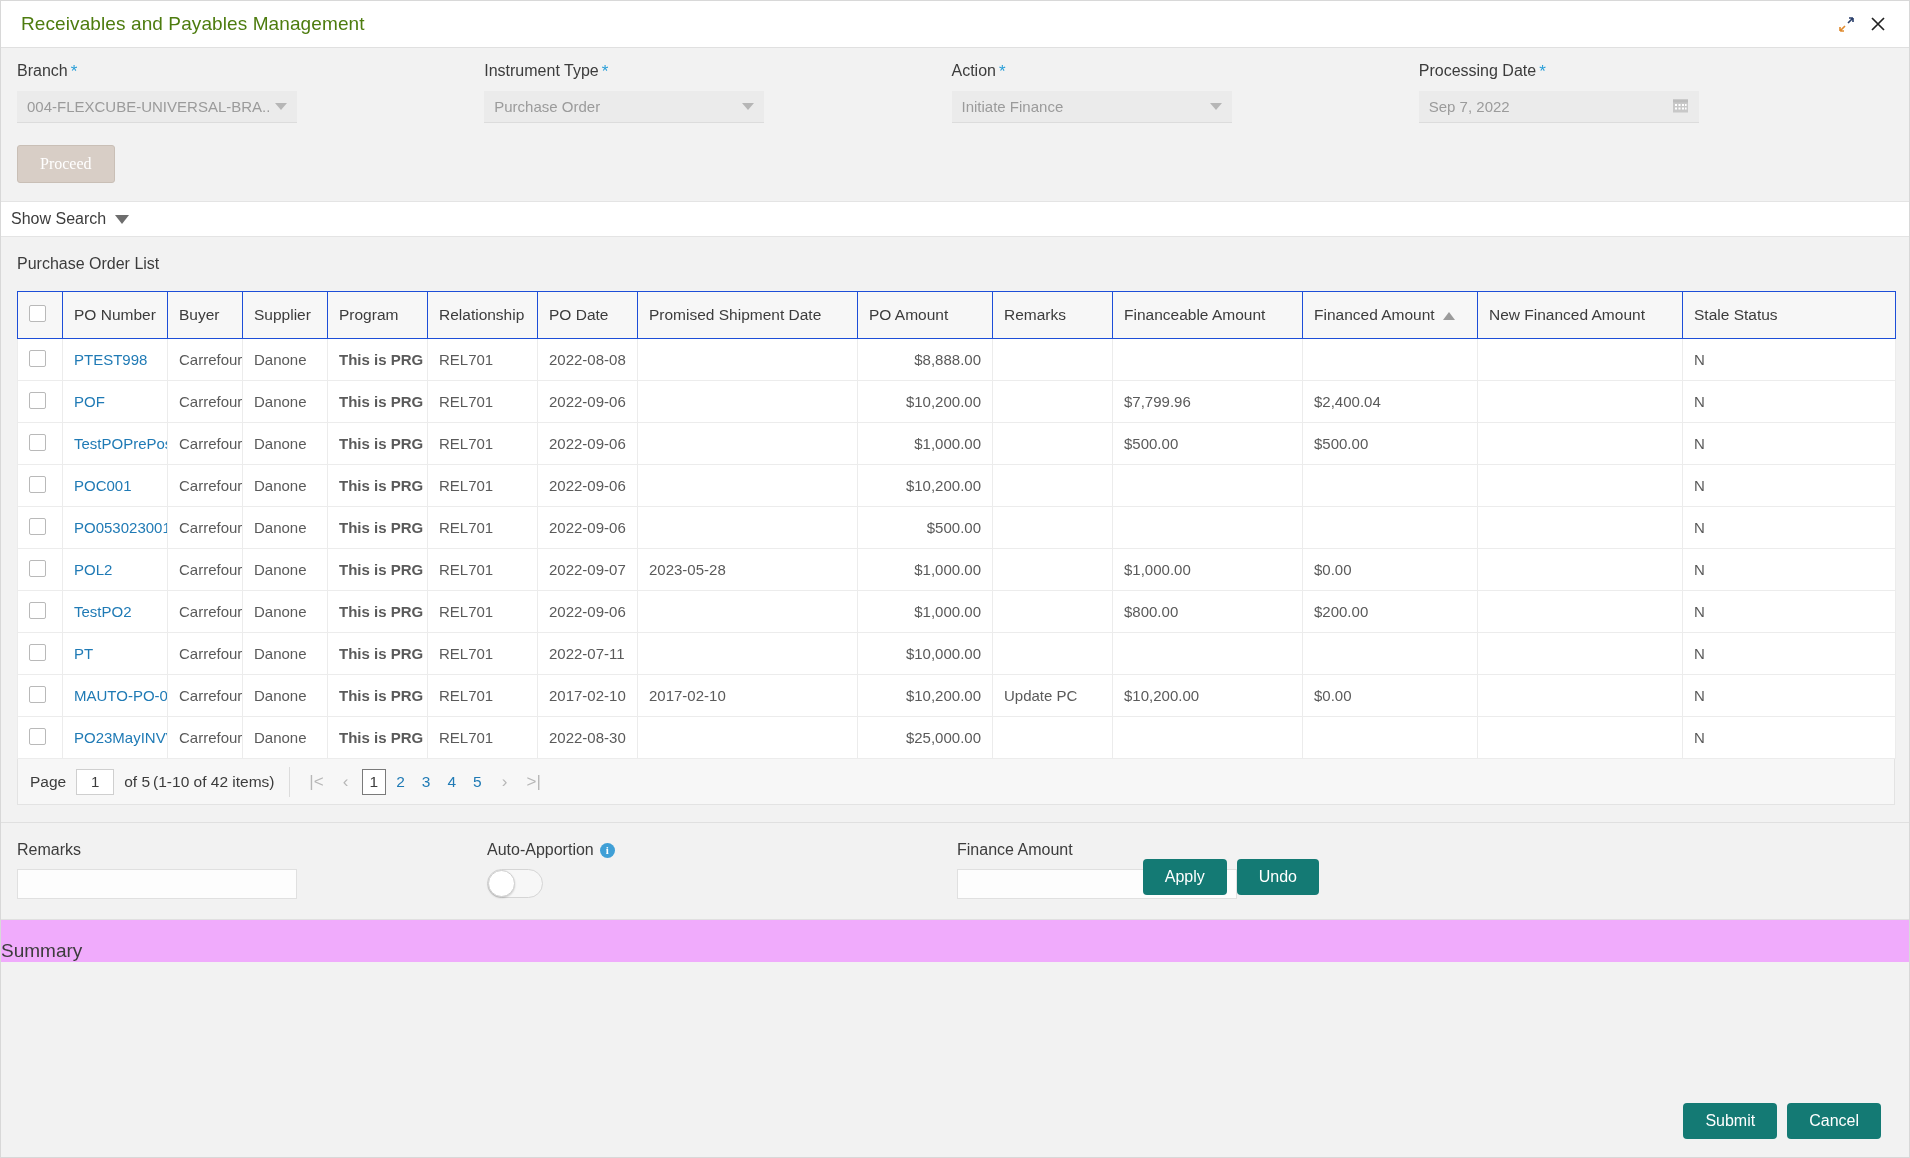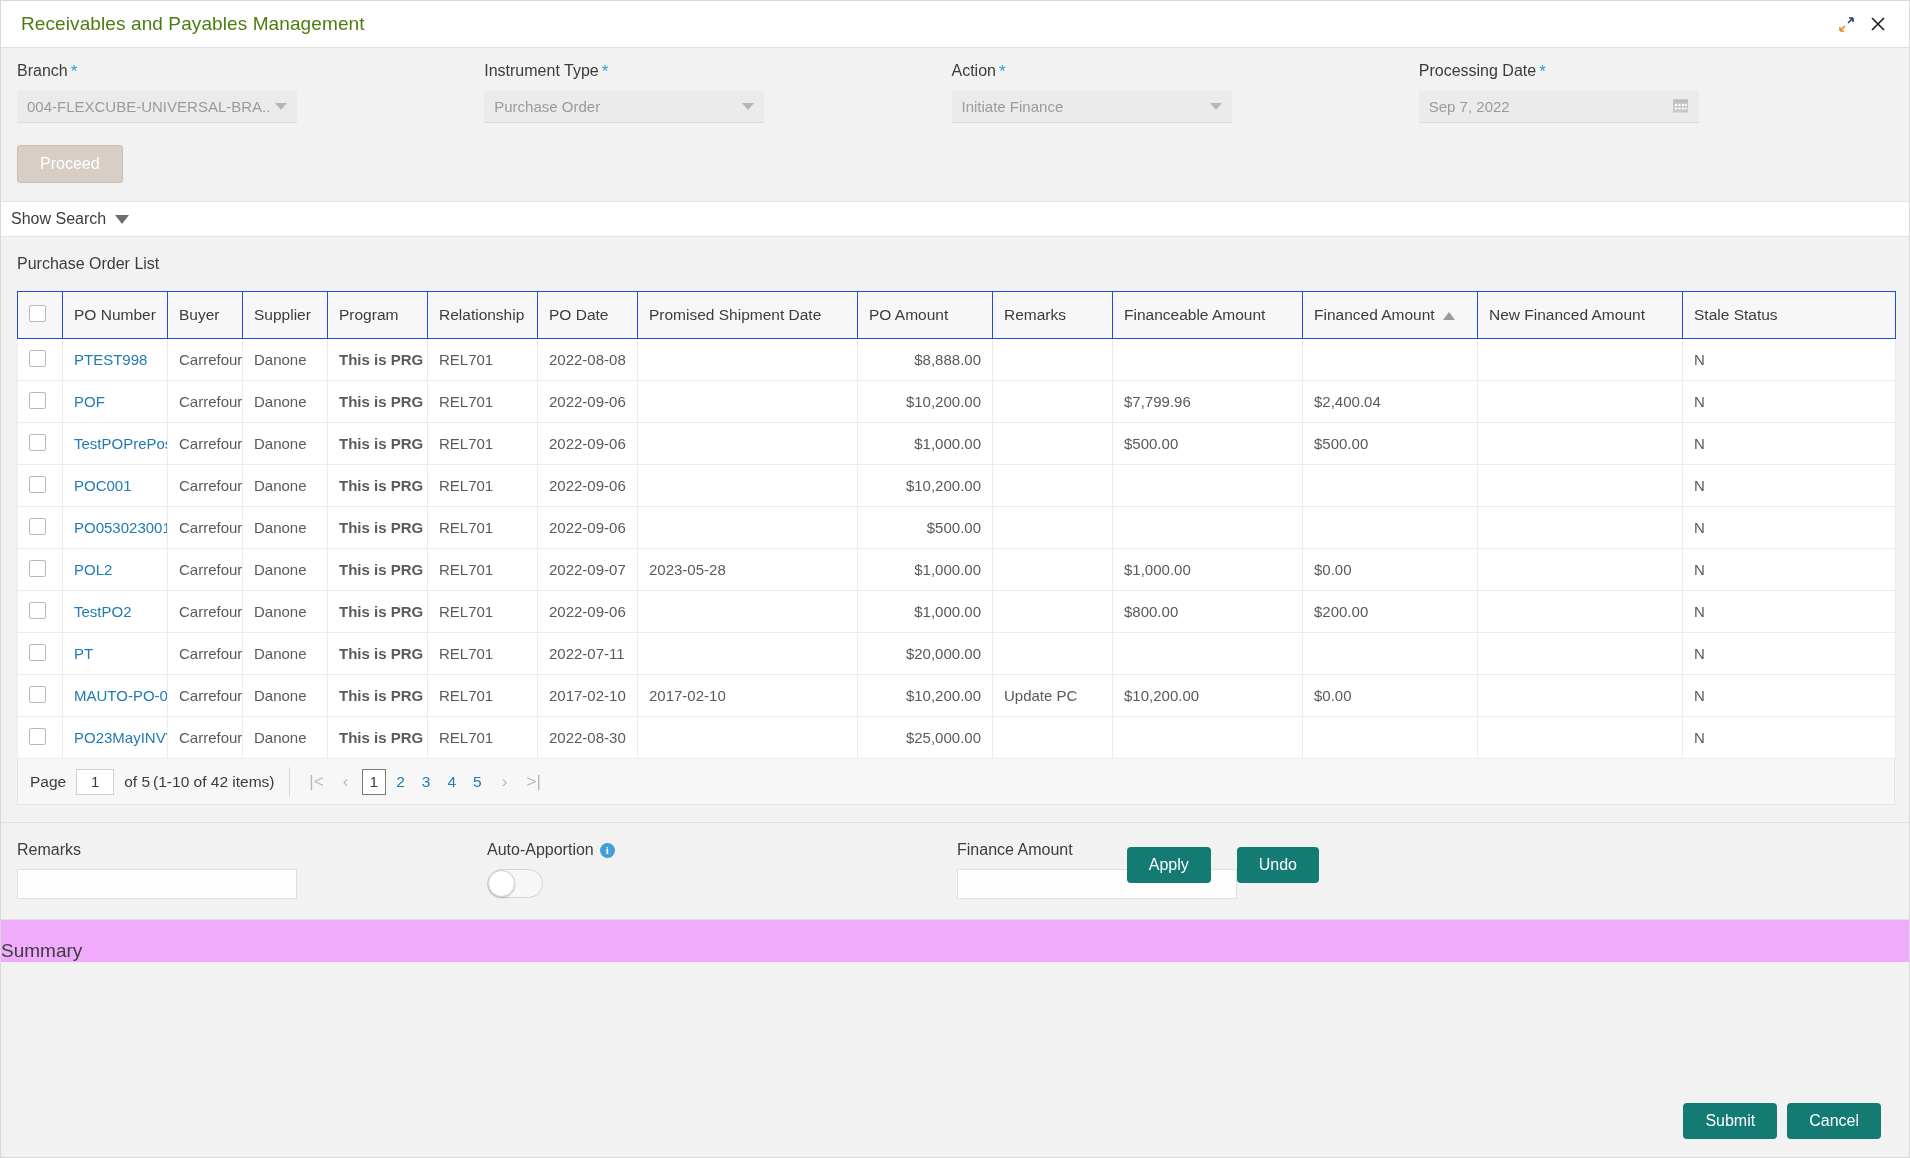--- a/index.html
+++ b/index.html
@@ -72,21 +72,21 @@
   .cal-ico { color: #c3c3c3; }
 
   .proceed-wrap { padding: 22px 0 18px 16px; }
   .btn-proceed {
     background: #d8cec6;
     color: #ffffff;
     border: 1px solid #c9bfb6;
     border-radius: 3px;
     font-size: 16px;
     padding: 9px 22px;
-    font-family: Liberation Sans, sans-serif;
+    font-family: Liberation Serif, serif;
     cursor: default;
   }
 
   .showsearch-bar {
     background: #ffffff;
     border-top: 1px solid #e4e4e4;
     border-bottom: 1px solid #e4e4e4;
     height: 36px;
     display: flex; align-items: center;
     padding-left: 10px;
@@ -218,21 +218,21 @@
     width: 56px; height: 29px; border-radius: 15px;
     border: 1px solid #d5d5d5; background: #f7f7f7;
     display: flex; align-items: center; cursor: pointer;
   }
   .toggle .knob {
     width: 27px; height: 27px; border-radius: 50%;
     background: #ffffff; border: 1px solid #cfcfcf;
     margin-left: 0px;
     box-shadow: 0 1px 2px rgba(0,0,0,.18);
   }
-  .act-btns { position: absolute; right: 590px; top: 24px; display: flex; gap: 26px; }
+  .act-btns { position: absolute; right: 590px; top: 36px; display: flex; gap: 10px; }
   .btn-teal {
     background: #147a74; color: #ffffff; border: none; border-radius: 4px;
     font-size: 16px; padding: 9px 22px; font-family: inherit; cursor: pointer;
   }
 
   
   .summary {
     background: #f0abfc;
     border-top: 1px solid #e0e0e0;
     padding: 20px 16px 0 0;
@@ -486,21 +486,21 @@
           </tr>
           <tr>
             <td><span class="cbx"></span></td>
             <td class="link"><a>PT</a></td>
             <td>Carrefour</td>
             <td>Danone</td>
             <td class="prg">This is PRG</td>
             <td>REL701</td>
             <td>2022-07-11</td>
             <td></td>
-            <td class="num">$20,000.00</td>
+            <td class="num">$10,000.00</td>
             <td></td>
             <td></td>
             <td></td>
             <td></td>
             <td>N</td>
           </tr>
           <tr>
             <td><span class="cbx"></span></td>
             <td class="link"><a>MAUTO-PO-003</a></td>
             <td>Carrefour</td>

